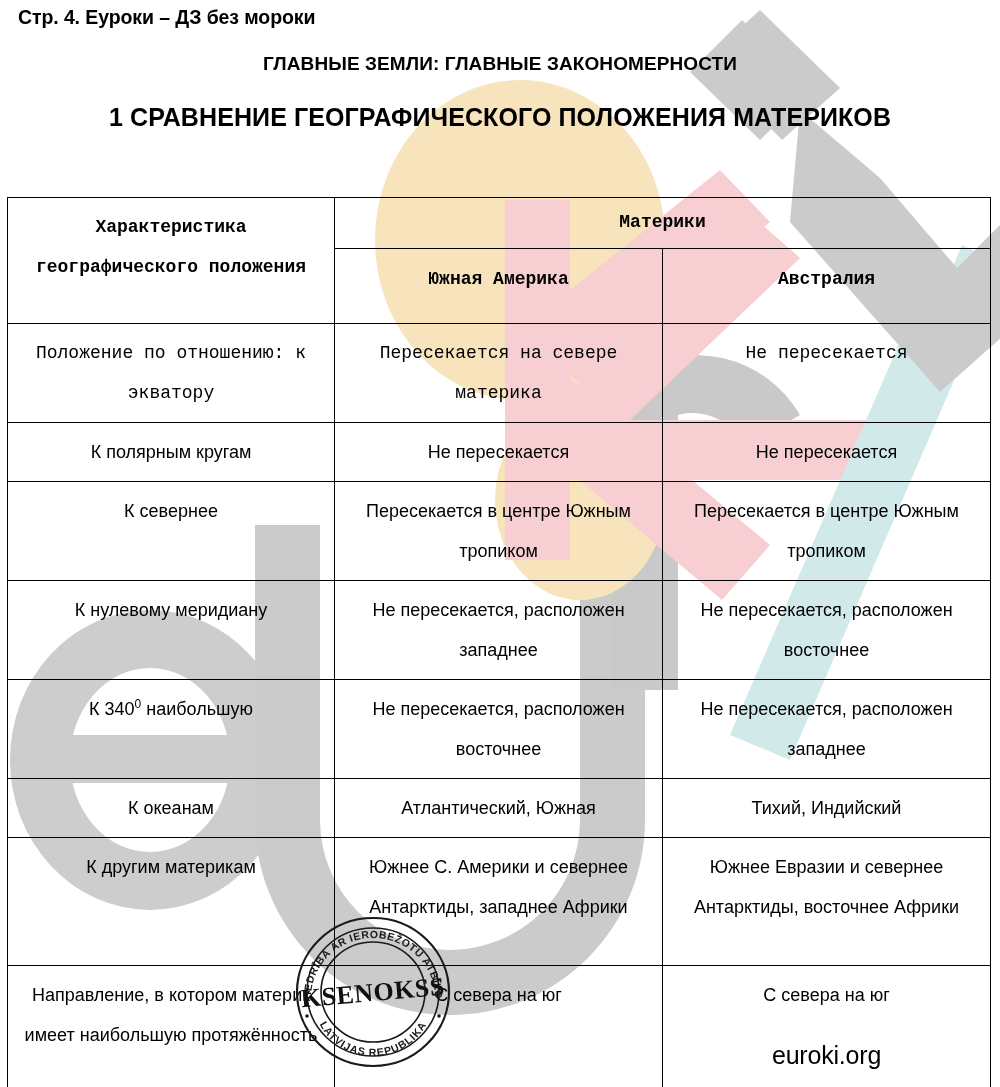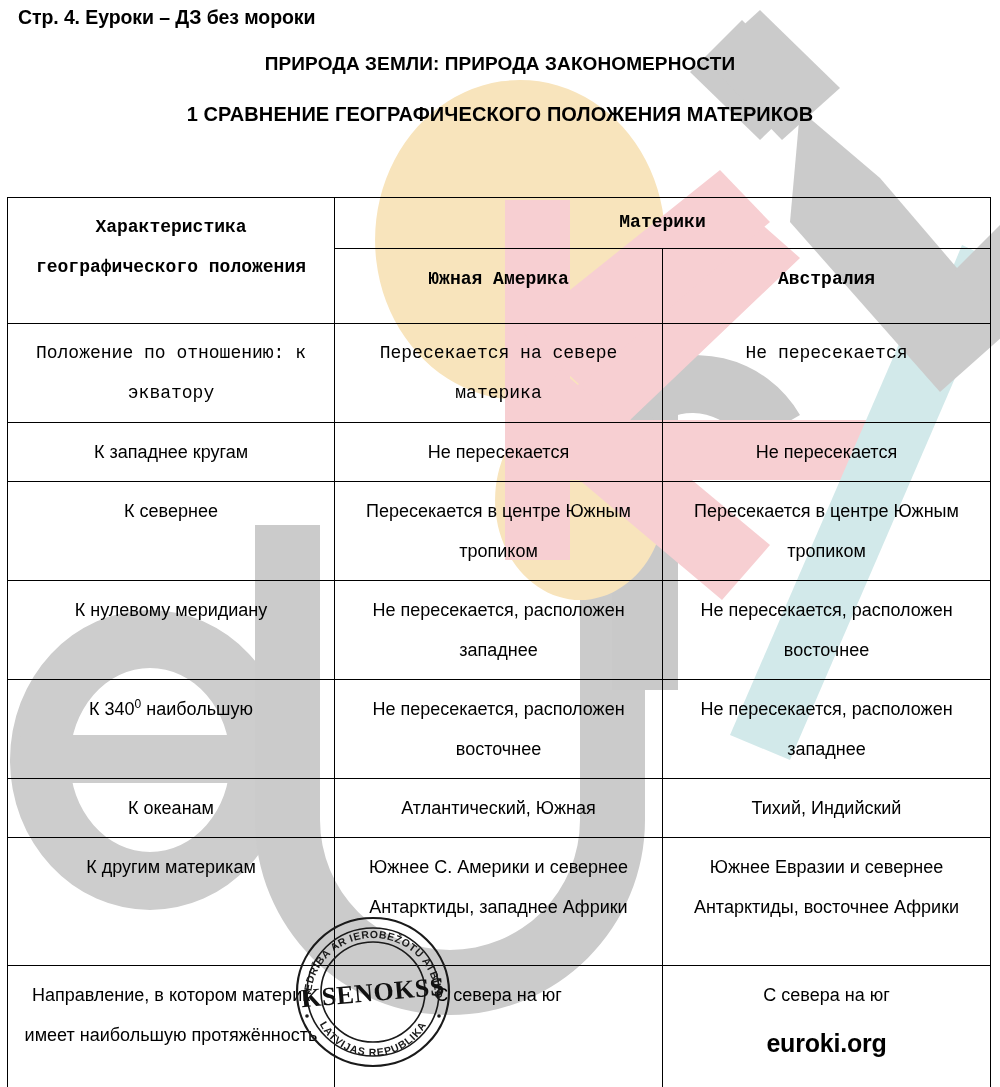--- a/index.html
+++ b/index.html
@@ -50,21 +50,21 @@
     text-align: center;
     font-size: 19px;
     font-weight: bold;
     letter-spacing: 0.1px;
   }
   .title-2 {
     position: absolute;
     left: 0; right: 0;
     top: 103px;
     text-align: center;
-    font-size: 20px;
+    font-size: 25px;
     font-weight: bold;
     letter-spacing: 0.1px;
   }
   .subtitle {
     position: absolute;
     left: 0; right: 0;
     top: 153px;
     text-align: center;
     font-size: 18px;
     font-weight: normal;
@@ -112,23 +112,23 @@
   .rowh-8 { height: 125px; }
 
   .sup {
     font-size: 12px;
     vertical-align: super;
     line-height: 0;
   }
 
   .euroki-org {
     display: block;
-    font-weight: bold;
+    font-weight: normal;
     font-size: 25px;
-    margin-top: 8px;
+    margin-top: 20px;
     letter-spacing: -0.2px;
   }
 
   
   #stamp {
     position: absolute;
     left: 291px;
     top: 908px;
     width: 164px;
     height: 166px;
@@ -185,21 +185,21 @@
     <path d="M800 110 L880 178 L1010 330 L940 392 L790 222 Z"></path>
     <path d="M705 60 L760 10 L840 88 L782 140 Z"></path>
     <path d="M1000 225 L1000 320 L955 270 Z"></path>
   </g>
 </svg>
 
 <div id="content">
 
   <div class="page-head">Стр. 4. Еуроки – ДЗ без мороки</div>
 
-  <div class="title-1">ПРИРОДА ЗЕМЛИ: ПРИРОДА ЗАКОНОМЕРНОСТИ</div>
+  <div class="title-1">ГЛАВНЫЕ ЗЕМЛИ: ГЛАВНЫЕ ЗАКОНОМЕРНОСТИ</div>
 
   <div class="title-2">1 СРАВНЕНИЕ ГЕОГРАФИЧЕСКОГО ПОЛОЖЕНИЯ МАТЕРИКОВ</div>
 
 
   <table class="cmp">
     <colgroup>
       <col class="col-a">
         <col class="col-b">
         <col class="col-c">
     </colgroup>
@@ -229,21 +229,21 @@
         <td>
           <div class="cellbox">Пересекается на севере материка</div>
         </td>
         <td>
           <div class="cellbox">Не пересекается</div>
         </td>
       </tr>
 
       <tr class="rowh-2">
         <td>
-          <div class="cellbox">К западнее кругам</div>
+          <div class="cellbox">К полярным кругам</div>
         </td>
         <td>
           <div class="cellbox">Не пересекается</div>
         </td>
         <td>
           <div class="cellbox">Не пересекается</div>
         </td>
       </tr>
 
       <tr class="rowh-3">

